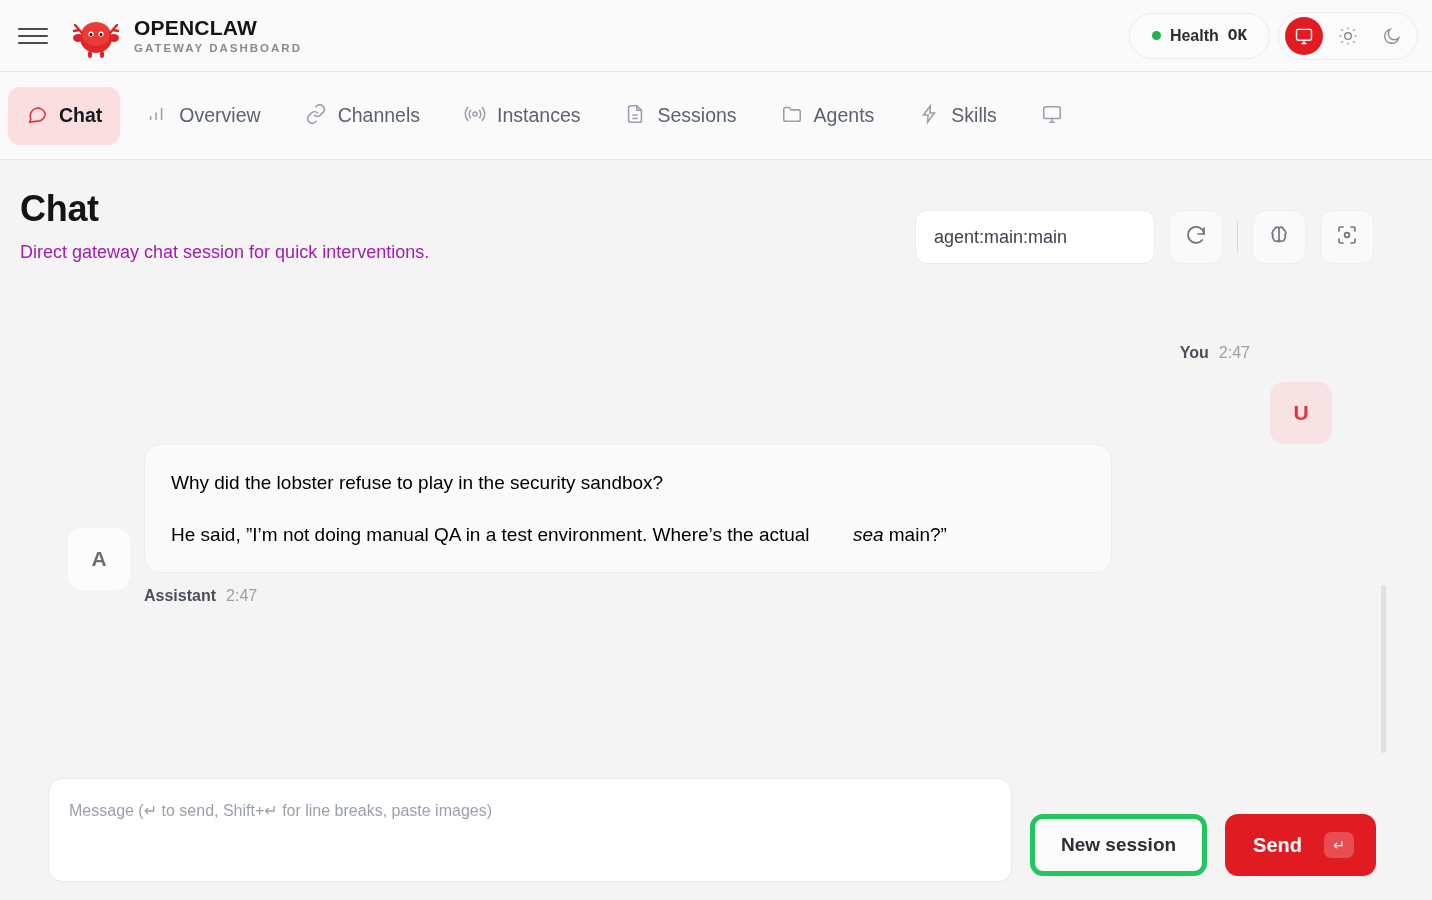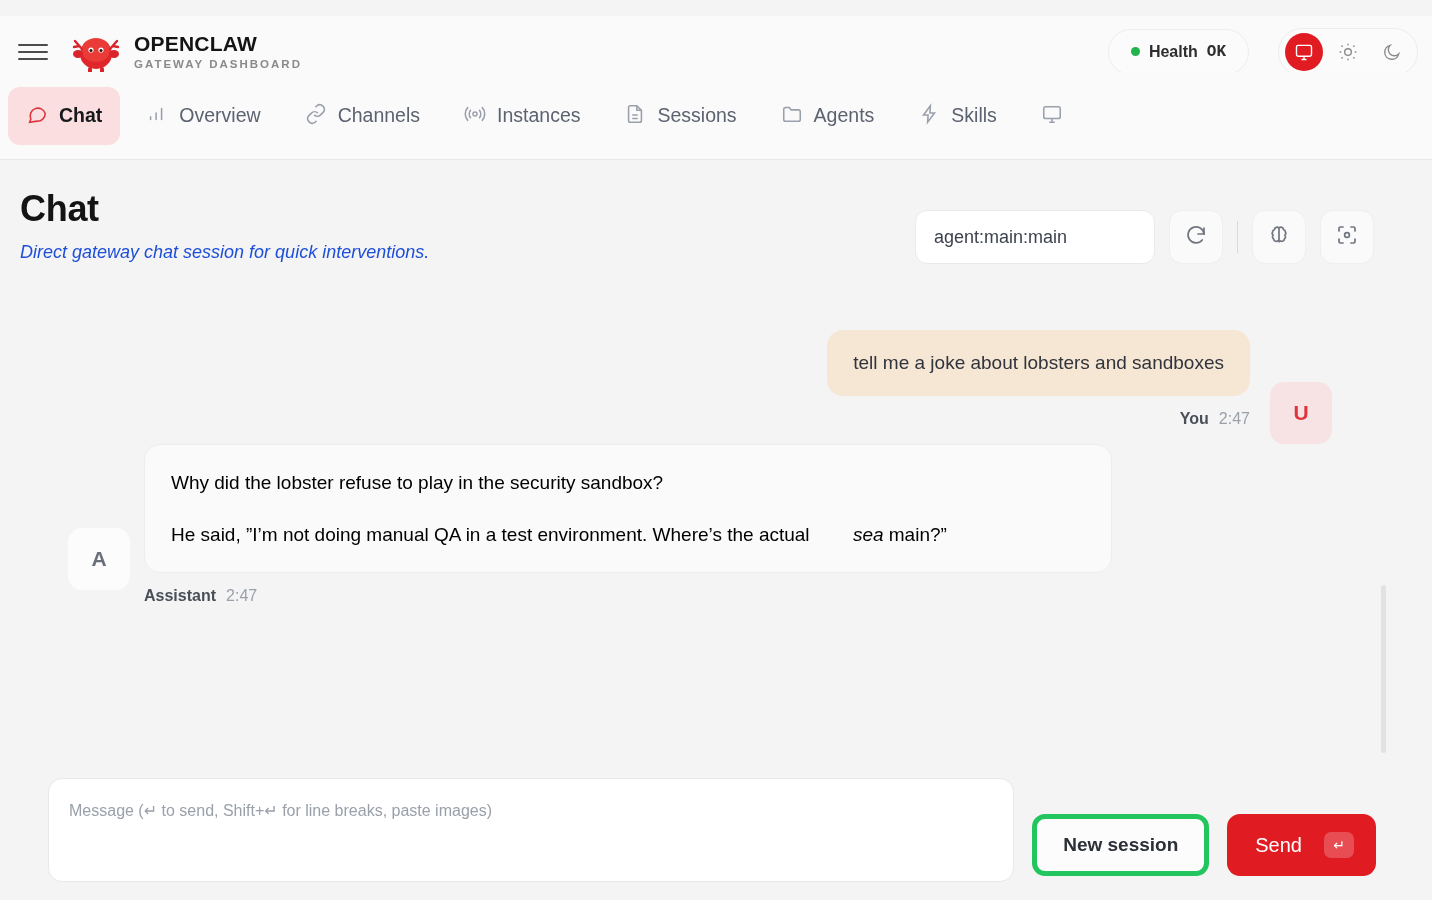--- a/index.html
+++ b/index.html
@@ -6,21 +6,21 @@
   html, body {
     width: 1432px; height: 900px;
     font-family: "Liberation Sans", sans-serif;
     background: #f4f4f4;
     overflow: hidden;
   }
   body { position: relative; }
 
   
   .header {
-    position: absolute; top: 16px; left: 0; width: 1432px; height: 72px;
+    position: absolute; top: 0; left: 0; width: 1432px; height: 72px;
     background: #fafafa;
     border-bottom: 1px solid #e6e6e6;
     display: flex; align-items: center;
   }
   .hamburger {
     width: 30px; height: 22px; margin-left: 18px; margin-right: 22px;
     display: flex; flex-direction: column; justify-content: space-between;
     cursor: pointer; padding: 3px 0;
   }
   .hamburger span { display: block; height: 2px; background: #4c4c4c; border-radius: 2px; }
@@ -32,21 +32,21 @@
     font-size: 21px; font-weight: bold; color: #141414;
     letter-spacing: 0.2px; line-height: 1.05;
   }
   .brand-sub {
     font-size: 11.5px; color: #8a8a8a; letter-spacing: 2.0px;
     font-weight: bold; margin-top: 3px;
   }
 
   .header-right {
     margin-left: auto; margin-right: 14px;
-    display: flex; align-items: center; gap: 29px; justify-content: flex-end;
+    display: flex; align-items: center; gap: 8px; justify-content: flex-end;
   }
   .health-pill {
     display: flex; align-items: center; gap: 9px;
     height: 46px; padding: 0 22px;
     background: #fbfbfb; border: 1px solid #ededed;
     border-radius: 999px;
   }
   .health-dot { width: 9px; height: 9px; border-radius: 50%; background: #22b24c; }
   .health-label { font-size: 16px; font-weight: bold; color: #2e2e2e; }
   .health-value { font-size: 16px; font-weight: bold; color: #2e2e2e;
@@ -82,21 +82,21 @@
   .nav-item.active { background: #fadee0; }
   .nav-item.active .nav-label { color: #17181c; font-weight: bold; }
   .nav-item.active svg { stroke: #e0343c; }
   .nav-item svg { stroke: #9aa0ab; fill: none; stroke-width: 1.7; }
 
   
   .page { position: absolute; top: 160px; left: 0; width: 1432px; height: 740px; }
 
   .page-head { position: absolute; top: 28px; left: 20px; }
   .page-title { font-size: 36px; font-weight: bold; color: #141414; letter-spacing: -0.3px; }
-  .page-sub { font-size: 18px; color: #1d4ed8; margin-top: 12px; font-style: italic; }
+  .page-sub { font-size: 18px; color: #a21caf; margin-top: 12px; }
 
   .head-controls {
     position: absolute; top: 50px; right: 58px;
     display: flex; align-items: center; gap: 14px;
   }
   .agent-box {
     width: 240px; height: 54px;
     background: #ffffff; border: 1px solid #eaeaea; border-radius: 12px;
     display: flex; align-items: center; padding: 0 18px;
     font-size: 18px; color: #3d434e;
@@ -170,21 +170,21 @@
     height: 62px; padding: 0 26px; background: #fcfcfc;
     border: 5px solid #22c55e; border-radius: 13px;
     font-size: 19px; font-weight: bold; color: #2b2f37; cursor: pointer;
     margin-bottom: 6px;
   }
   .btn-send {
     height: 62px; padding: 0 22px 0 28px; background: #e01b22;
     border: none; border-radius: 13px; cursor: pointer;
     display: flex; align-items: center; gap: 22px; margin-bottom: 6px;
   }
-  .btn-send-label { font-size: 20px; font-weight: normal; color: #ffffff; }
+  .btn-send-label { font-size: 20px; font-weight: bold; color: #ffffff; }
   .btn-send-key {
     width: 30px; height: 26px; border-radius: 7px;
     background: rgba(255,255,255,0.22); color: #ffffff;
     font-size: 14px; display: flex; align-items: center; justify-content: center;
   }
 </style>
 </head>
 <body>
 
 <div class="header">
@@ -373,21 +373,20 @@
           <circle cx="12" cy="12" r="2.4"></circle>
         </svg>
       </span>
     </div>
   </div>
 
   <div class="transcript">
 
     <div class="msg-row user">
       <div class="bubble-wrap user">
-        <div class="bubble user">tell me a joke about lobsters and sandboxes</div>
         <div class="meta">
           <span class="meta-name">You</span>
           <span class="meta-time">2:47</span>
         </div>
       </div>
       <div class="avatar user">U</div>
     </div>
 
     <div class="msg-row assistant">
       <div class="avatar assistant">A</div>

